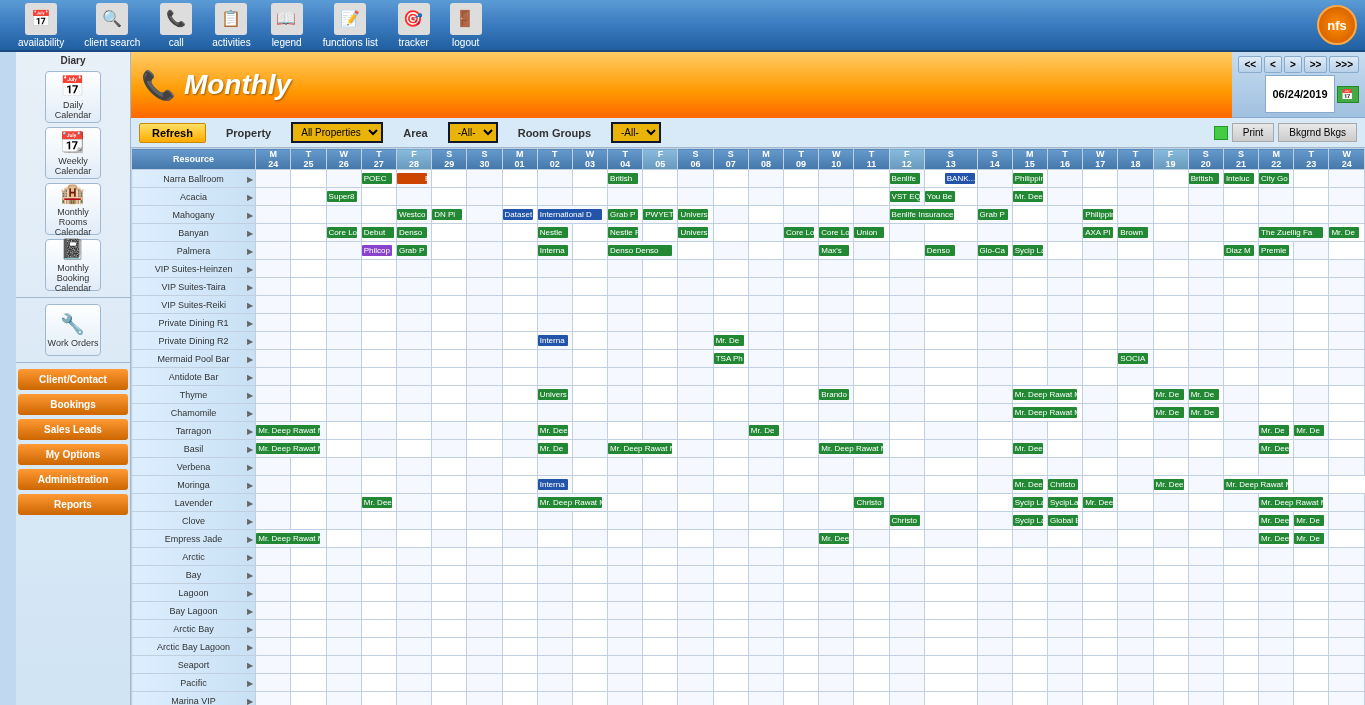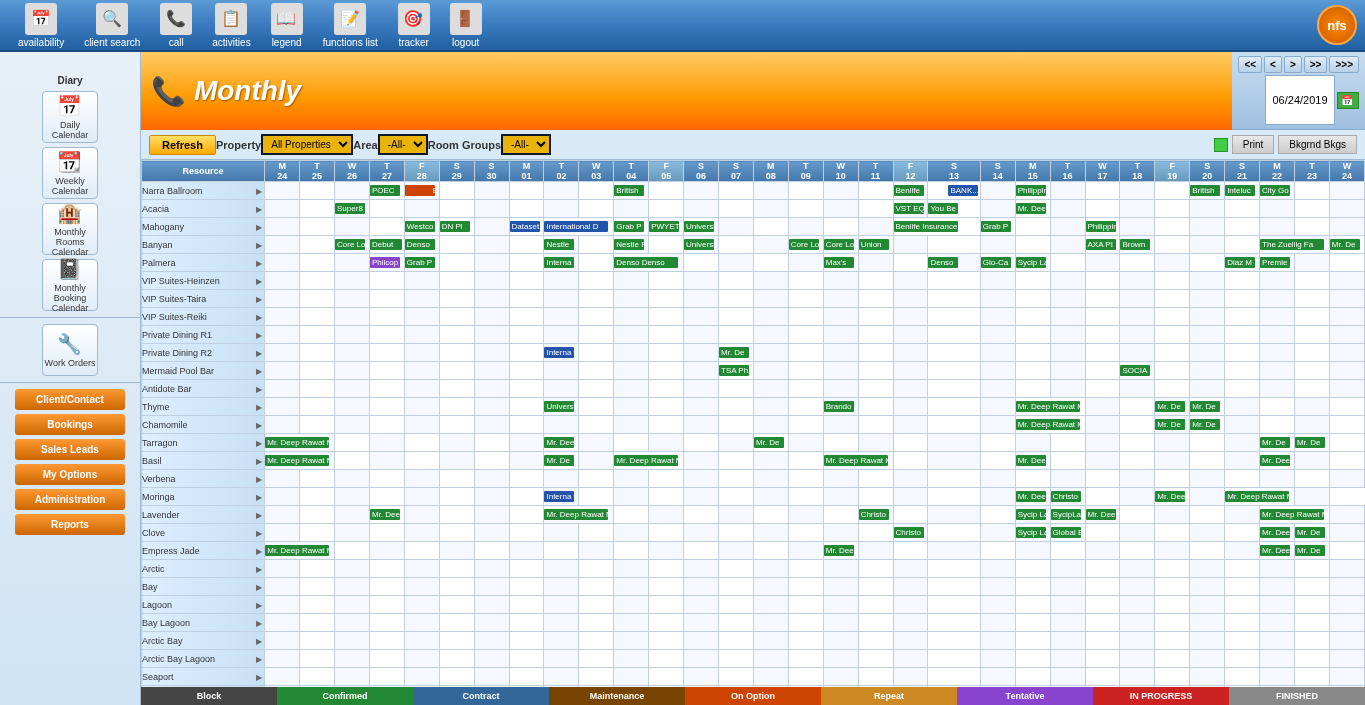--- a/index.html
+++ b/index.html
@@ -51,28 +51,29 @@
     }
 
     
     #main-layout {
       display: flex;
       height: calc(705px - 52px);
     }
 
     
     #sidebar {
-      width: 141px;
+      width: 115px;
       background: linear-gradient(to bottom, #e8f0f8 0%, #d0e4f4 100%);
       border-right: 1px solid #a0b8d0;
       display: flex;
       flex-direction: column;
       align-items: center;
-      padding: 20px 0;
+      padding: 0 0;
       overflow-y: auto;
+      margin-left: 16px;
     }
     .sidebar-section-title {
       font-size: 10px;
       font-weight: bold;
       color: #333;
       padding: 3px 4px;
       text-align: center;
     }
     .sidebar-icon-btn {
       width: 56px;
@@ -147,40 +148,40 @@
       border: 1px solid #88aacc;
       padding: 2px 5px;
       cursor: pointer;
       font-size: 10px;
       font-weight: bold;
       border-radius: 2px;
     }
     .date-display {
       background: white;
       border: 1px solid #88aacc;
-      padding: 18px 6px;
+      padding: 12px 6px;
       font-size: 11px;
-      font-weight: normal;
+      font-weight: bold;
     }
     .cal-icon-btn {
       background: #44aa44;
       border: 1px solid #228822;
       padding: 2px 4px;
       cursor: pointer;
       color: white;
       font-size: 10px;
     }
 
     
     #filters-row {
       background: #d8eaf8;
       padding: 4px 8px;
       display: flex;
       align-items: center;
-      gap: 0;
+      gap: 20px;
       border-bottom: 1px solid #a0b8d0;
     }
     .refresh-btn {
       background: linear-gradient(to bottom, #ffe066, #ffaa00);
       border: 1px solid #cc8800;
       padding: 3px 12px;
       cursor: pointer;
       font-size: 11px;
       font-weight: bold;
       border-radius: 2px;
@@ -257,20 +258,21 @@
       min-width: 120px;
       margin-left: 9px;
     }
     .resource-cell {
       background: linear-gradient(to right, #ddeeff, #c8e0f4);
       font-size: 10px;
       padding: 2px 4px;
       color: #333;
       min-width: 120px;
       position: relative;
+      text-align: center;
     }
     .resource-arrow {
       color: #666;
       font-size: 8px;
       position: absolute;
       right: 2px;
       top: 50%;
       transform: translateY(-50%);
     }
     .cal-cell {
@@ -1485,27 +1487,15 @@
               <td class="cal-cell"></td>
               <td class="cal-cell"></td>
               <td class="cal-cell"></td>
               <td class="cal-cell"></td>
               <td class="cal-cell"></td>
             </tr>
           </tbody>
       </table>
     </div>
 
-    <div id="legend-bar">
-
-    <div class="legend-item leg-block">Block</div>
-        <div class="legend-item leg-confirmed">Confirmed</div>
-        <div class="legend-item leg-contract">Contract</div>
-        <div class="legend-item leg-maintenance">Maintenance</div>
-        <div class="legend-item leg-on-option">On Option</div>
-        <div class="legend-item leg-repeat">Repeat</div>
-        <div class="legend-item leg-tentative">Tentative</div>
-        <div class="legend-item leg-in-progress">IN PROGRESS</div>
-        <div class="legend-item leg-finished">FINISHED</div>
-      </div>
 
   </div>
 </div>
 
 </body></html>

